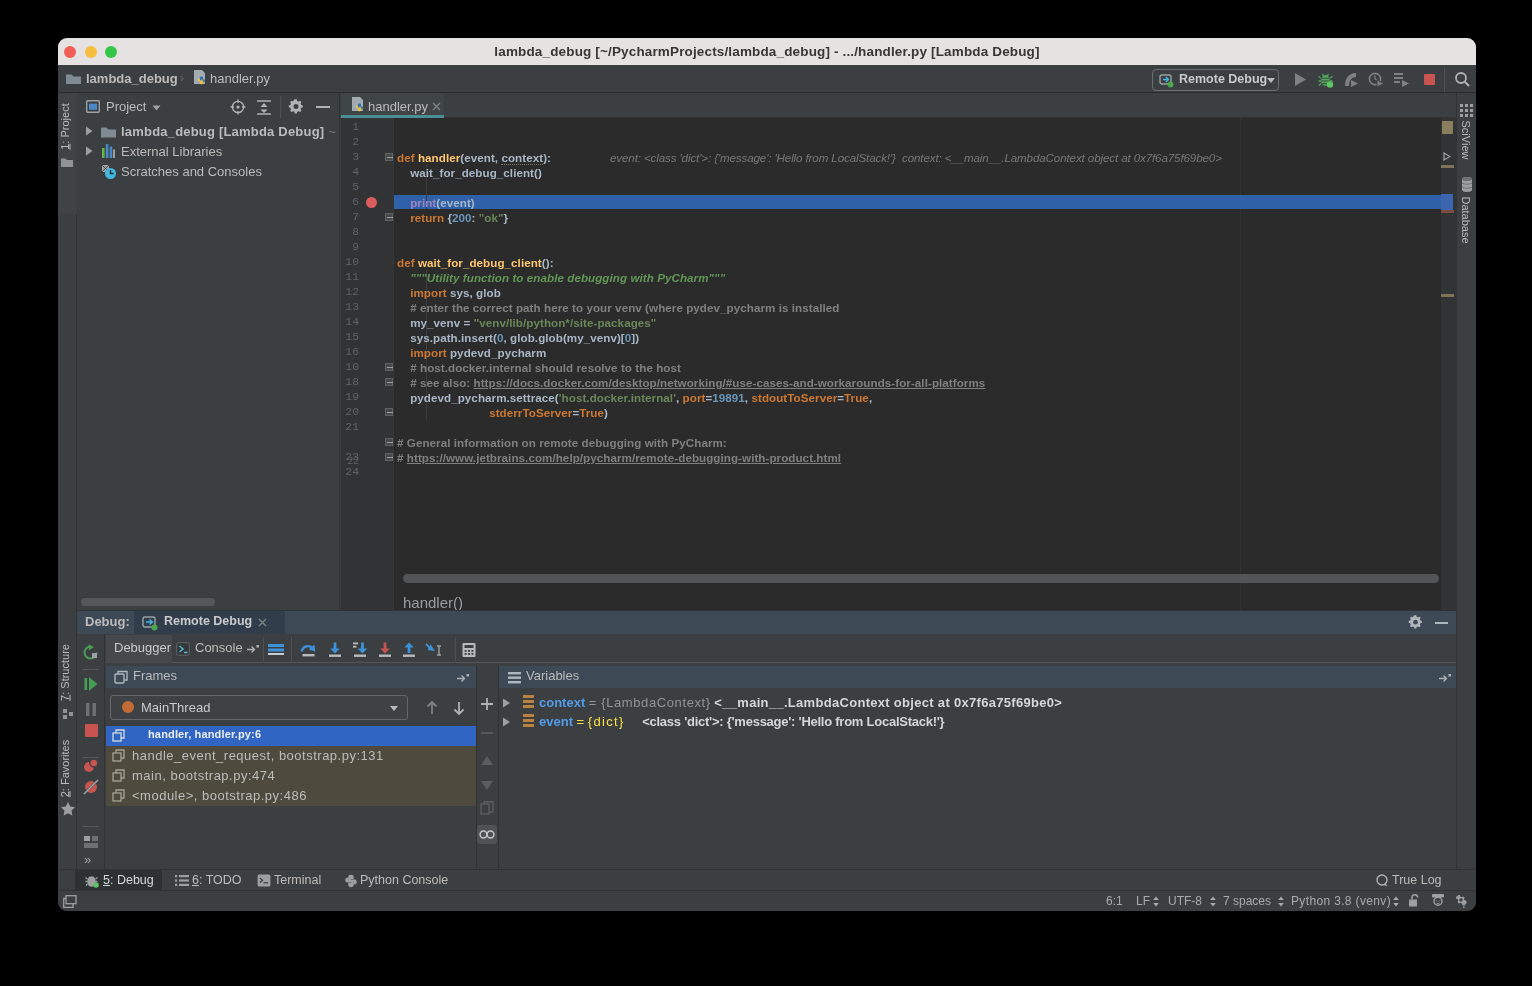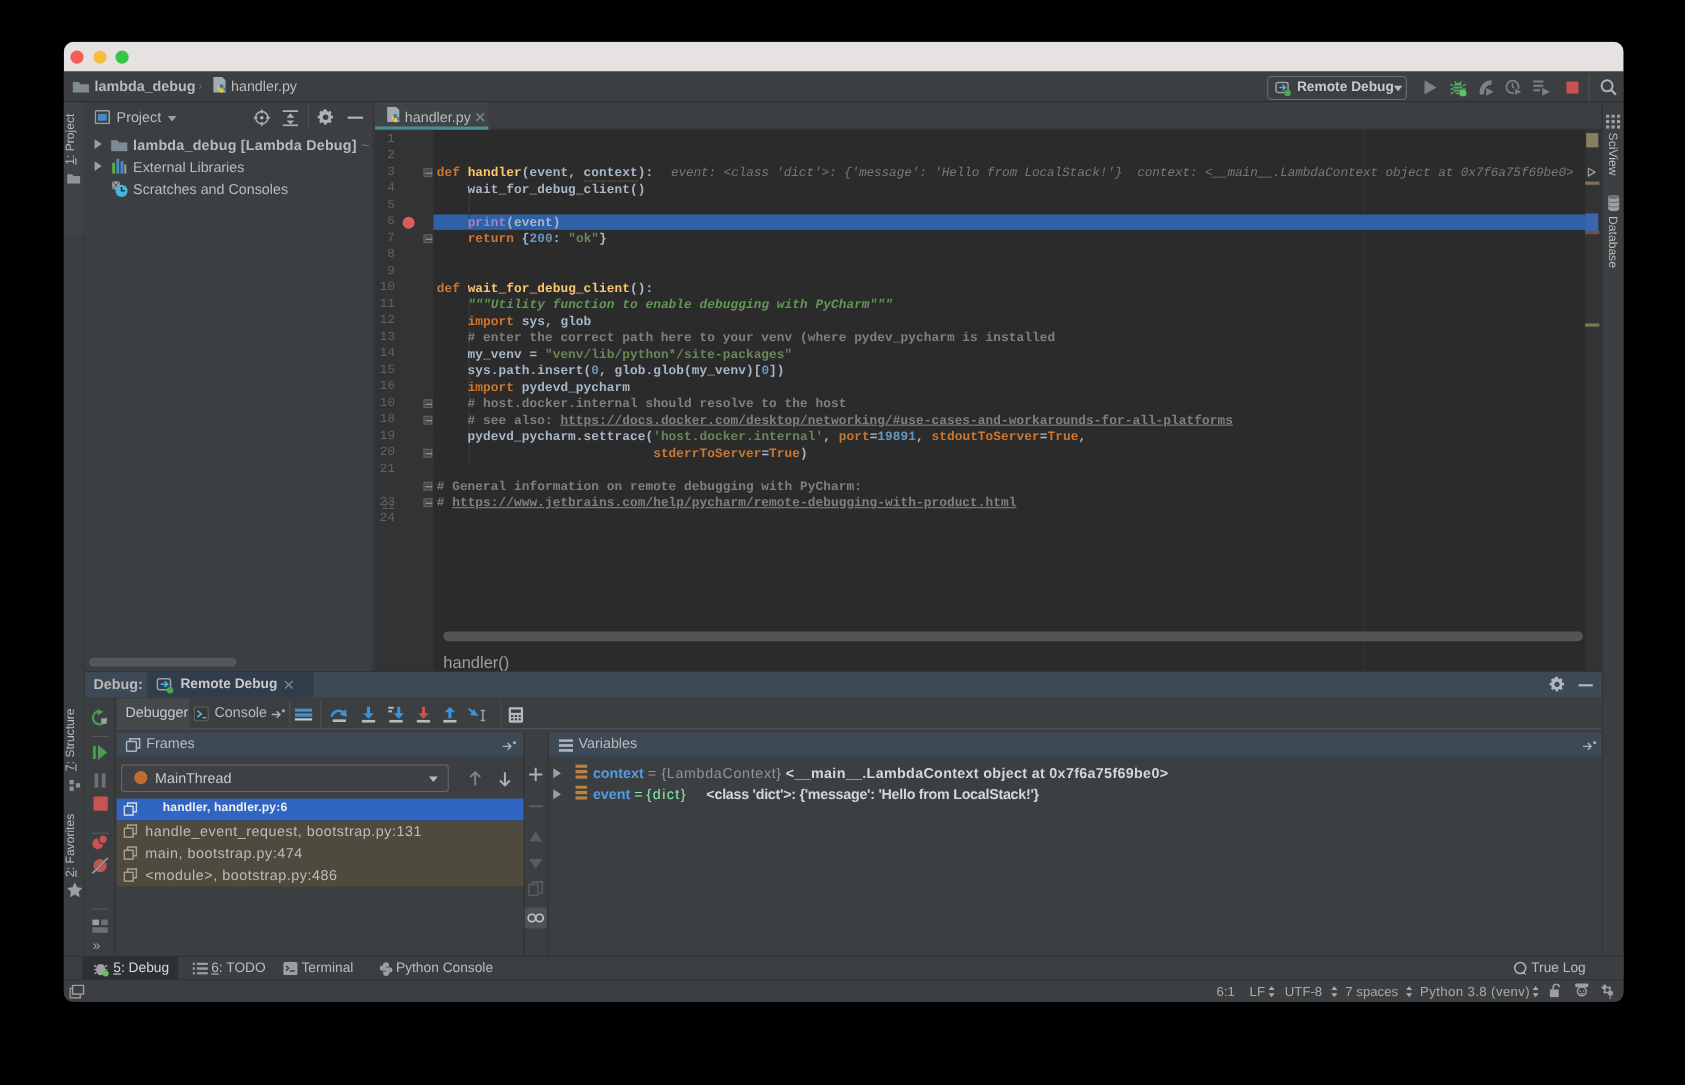--- a/index.html
+++ b/index.html
@@ -1,20 +1,20 @@
 <!DOCTYPE html>
 <html><head>
 <meta charset="utf-8">
 <style>
 * { margin:0; padding:0; box-sizing:border-box; }
 html,body { width:1532px; height:986px; background:#000; overflow:hidden; }
 body { font-family:"Liberation Sans", sans-serif; }
 .abs { position:absolute; }
 #win { position:absolute; left:58px; top:38px; width:1418px; height:873px; border-radius:9px; overflow:hidden; background:#3C3F41; }
-.cl { position:absolute; left:339px; height:15px; line-height:15px; font-family:Liberation Mono, monospace; font-size:11.6px; font-weight:bold; letter-spacing:0.07px; white-space:pre; color:#A9B7C6; }
+.cl { position:absolute; left:339px; height:15px; line-height:15px; font-family:Liberation Sans, sans-serif; font-size:11.6px; font-weight:bold; letter-spacing:0.07px; white-space:pre; color:#A9B7C6; }
 .ln { position:absolute; left:283px; width:18px; height:15px; line-height:15px; text-align:right; font-family:"Liberation Mono",monospace; font-size:11.4px; color:#606366; }
 .fold { position:absolute; left:327px; width:8px; height:8px; border:1px solid #5F6264; background:#46484A; }
 .fold:before { content:""; position:absolute; left:1px; top:3px; width:6px; height:1px; background:#9DA0A3; }
 .kw { color:#CC7832; }
 .kwb { color:#CC7832; font-weight:bold; }
 .fn { color:#FFC66D; font-weight:bold; }
 .num { color:#6897BB; }
 .str { color:#6A8759; }
 .cm { color:#808080; }
 .doc { color:#629755; font-style:italic; }
@@ -24,20 +24,21 @@
 svg { display:block; }
 </style>
 </head>
 <body>
 <div id="win">
 
   <div class="abs" style="left:0;top:0;width:1418px;height:27px;background:#E7E2E2;"></div>
   <div class="abs" style="left:6px;top:8px;width:12px;height:12px;border-radius:50%;background:#F25E57;"></div>
   <div class="abs" style="left:26.5px;top:8px;width:12px;height:12px;border-radius:50%;background:#F6BD41;"></div>
   <div class="abs" style="left:47px;top:8px;width:12px;height:12px;border-radius:50%;background:#34C648;"></div>
+  <div class="abs" style="left:0;top:6px;width:1418px;height:16px;text-align:center;font-size:13.5px;letter-spacing:0.15px;font-weight:bold;color:#3A3635;">lambda_debug [~/PycharmProjects/lambda_debug] - .../handler.py [Lambda Debug]</div>
 
   <div class="abs" style="left:0;top:27px;width:1418px;height:28px;background:#3C3F41;border-bottom:1px solid #2B2B2B;"></div>
   <div id="navbar">
 
     <svg class="abs" style="left:8px;top:34px;" width="15" height="13">
         <path d="M0 2.5 L5.5 2.5 L7.5 4.5 L15 4.5 L15 12 L0 12 Z" fill="#7F8B93"></path>
       </svg>
     <div class="abs" style="left:28px;top:33px;font-size:13px;font-weight:bold;color:#BBBBBB;">lambda_debug</div>
     <div class="abs" style="left:122px;top:33px;font-size:12px;color:#66696B;">›</div>
     <svg class="abs" style="left:134px;top:32px;" width="15" height="16">
@@ -510,21 +511,21 @@
     <svg class="abs" style="left:444px;top:679px;" width="9" height="10">
         <path d="M1 0.5 L8 5 L1 9.5 Z" fill="#9DA0A3"></path>
       </svg>
     <svg class="abs" style="left:465px;top:676px;" width="11" height="13">
         <g fill="#BA8240">
           <rect x="0" y="0" width="11" height="3"></rect>
           <rect x="0" y="5" width="11" height="3"></rect>
           <rect x="0" y="10" width="11" height="3"></rect>
         </g>
       </svg>
-    <div class="abs" style="left:481px;top:676px;font-size:13px;color:#D4D6D8;"><span style="color:#549BE8;font-weight:bold;">event</span> <span style="color:#86efac;margin-top:35px;">= <span style="letter-spacing:1.3px;">{dict}</span></span> <span style="font-weight:bold;letter-spacing:-0.25px;margin-left:14px;">&lt;class 'dict'&gt;: {'message': 'Hello from LocalStack!'}</span></div>
+    <div class="abs" style="left:481px;top:676px;font-size:13px;color:#D4D6D8;"><span style="color:#549BE8;font-weight:bold;">event</span> <span style="color:#fde047;margin-top:35px;">= <span style="letter-spacing:1.3px;">{dict}</span></span> <span style="font-weight:bold;letter-spacing:-0.25px;margin-left:14px;">&lt;class 'dict'&gt;: {'message': 'Hello from LocalStack!'}</span></div>
   </div>
 
   <div class="abs" style="left:0;top:831px;width:1418px;height:21px;background:#3C3F41;border-top:1px solid #323232;"></div>
   <div id="twbar">
     <div class="abs" style="left:17px;top:832px;width:87px;height:20px;background:#2E3133;"></div>
     <svg class="abs" style="left:26px;top:835px;" width="16" height="15">
       <ellipse cx="7.5" cy="8.5" rx="4.2" ry="5.2" fill="#9DA0A3"></ellipse>
       <path d="M3.5 6 L1.5 4.5 M3.5 8.5 L1.5 8.5 M3.5 11 L2 12.5 M11.5 6 L13.5 4.5 M11.5 8.5 L13.5 8.5 M11.5 11 L13 12.5 M5 4 L6 5.2 M10 4 L9 5.2" stroke="#9DA0A3" stroke-width="1.3"></path>
       <circle cx="12" cy="12" r="2.8" fill="#5DC462"></circle>
     </svg>

